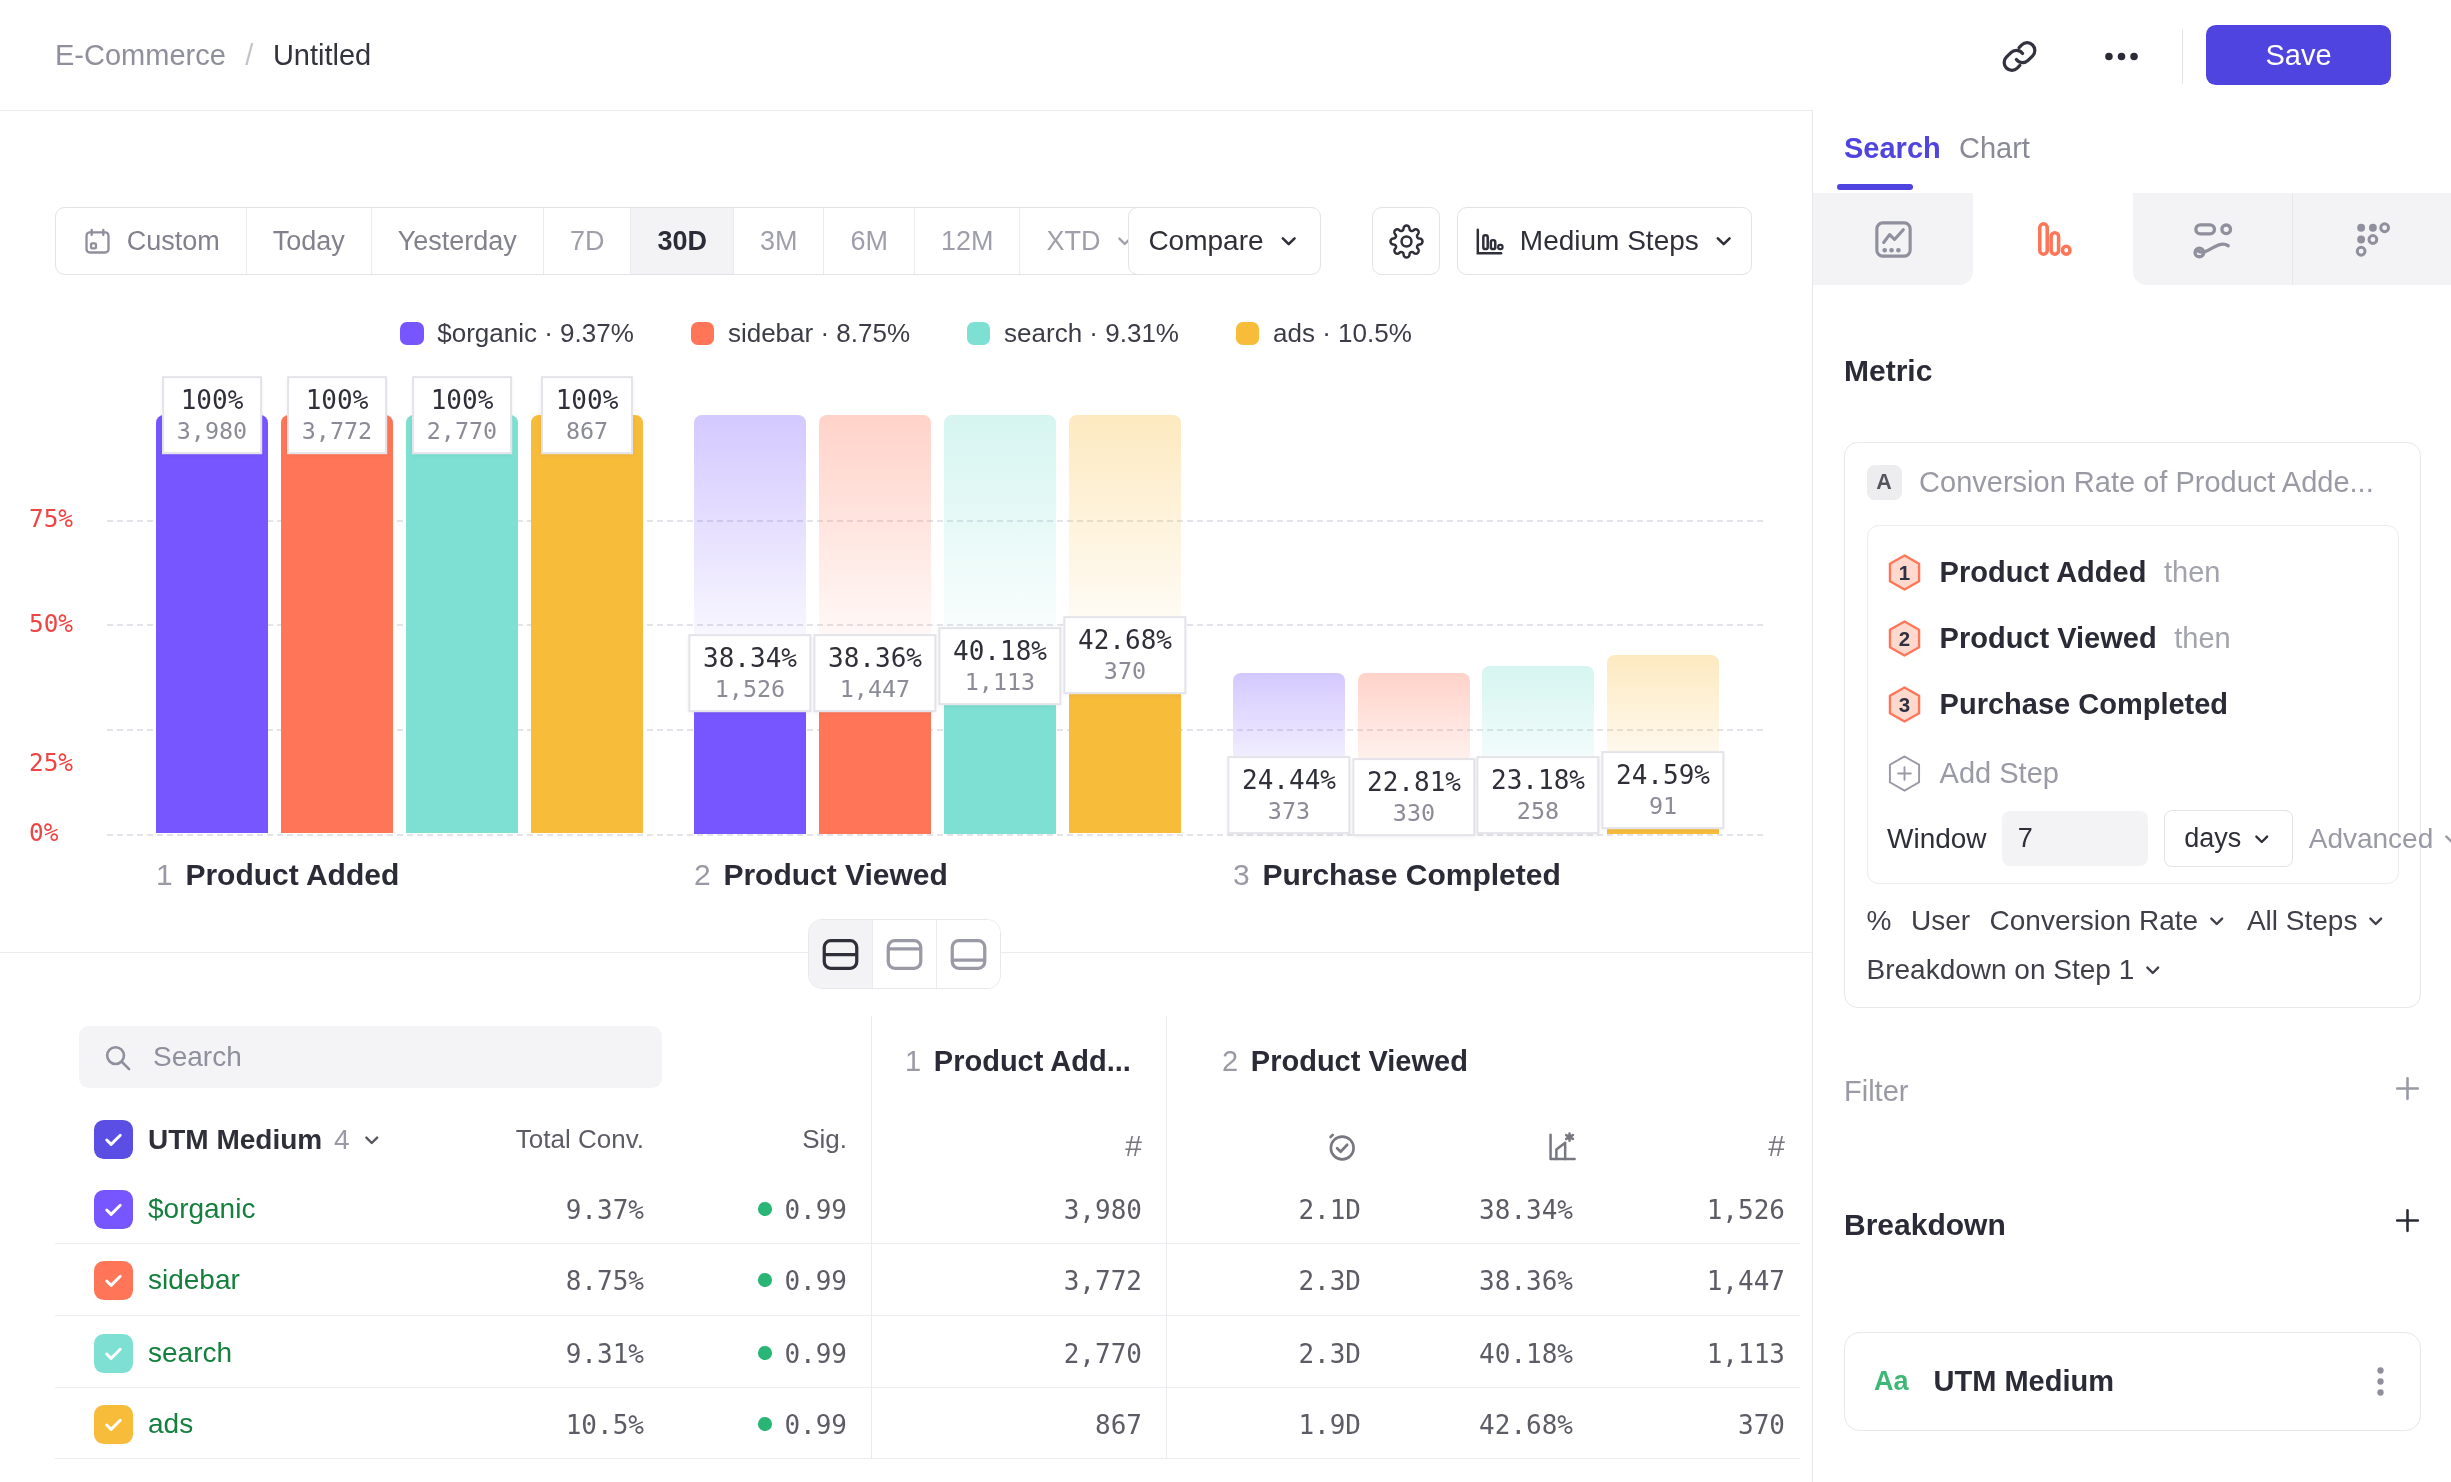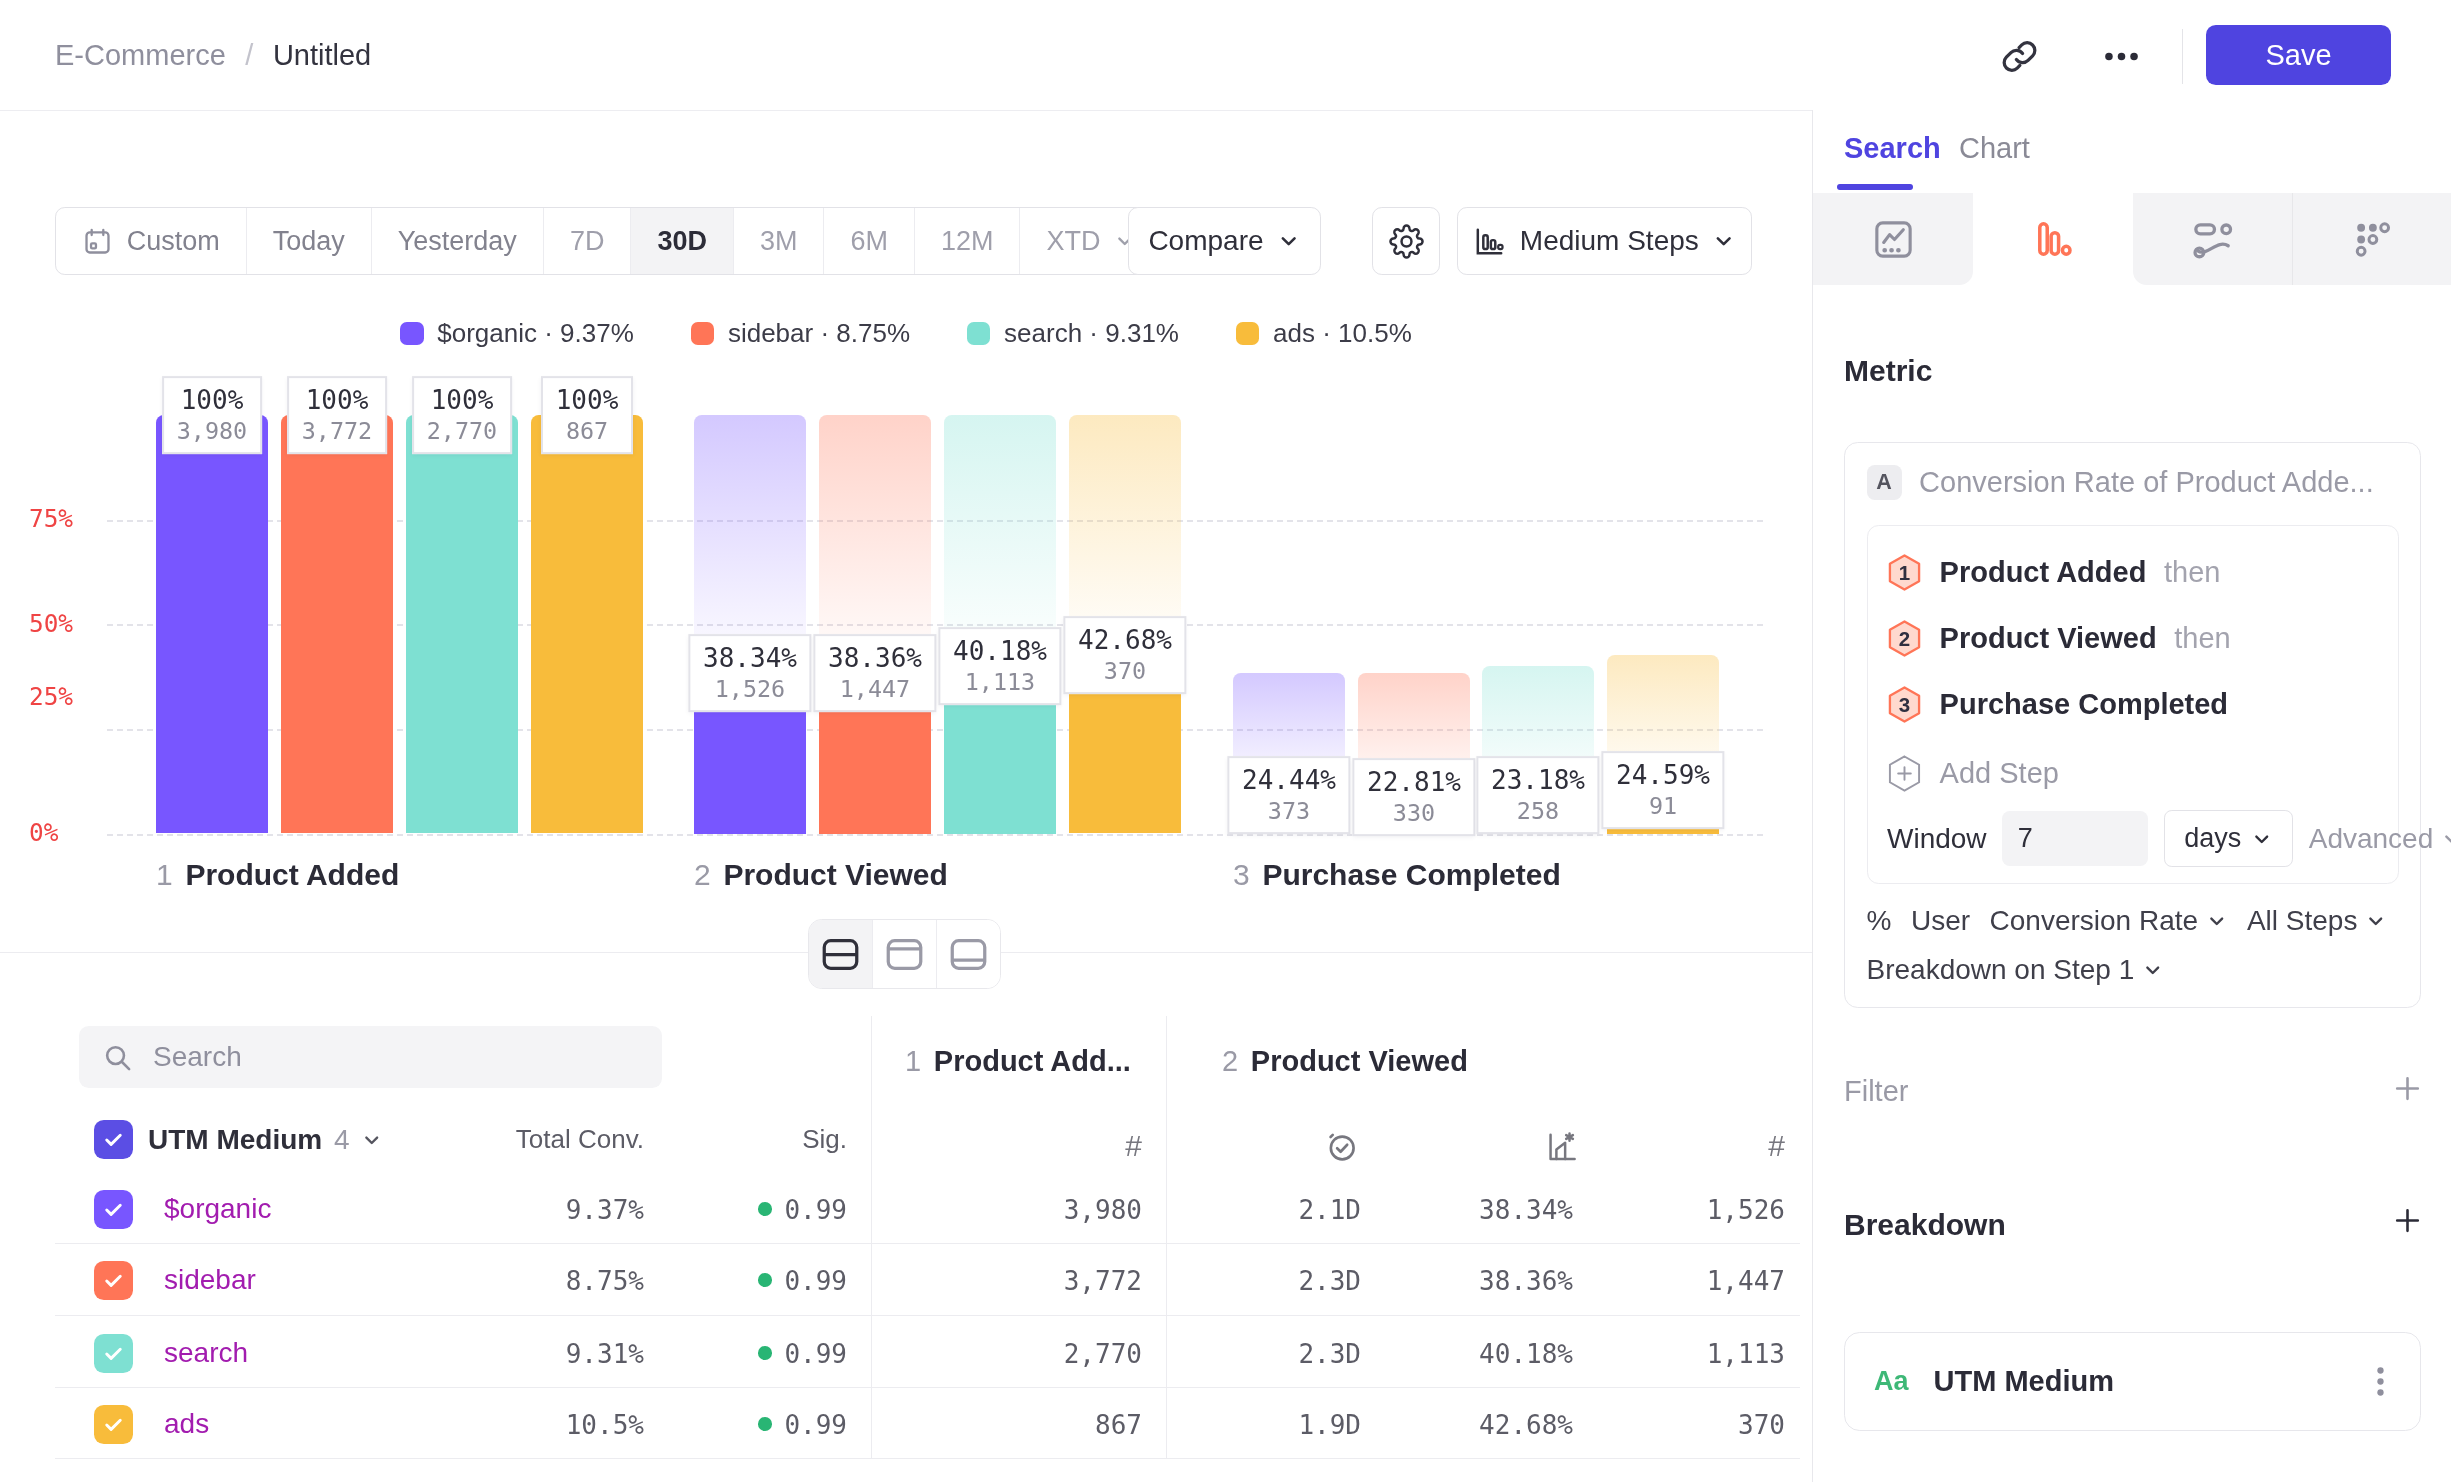--- a/index.html
+++ b/index.html
@@ -54,21 +54,21 @@
   
   #search-box{position:absolute;left:79px;top:1026px;width:583px;height:62px;background:#f4f4f6;border-radius:9.8px;
     display:flex;align-items:center;gap:17.6px;padding:0 0 0 23.4px;box-sizing:border-box;}
   #search-box input{border:none;background:transparent;outline:none;font-size:28px;color:#3a3a46;width:468px;font-family:"Liberation Sans",sans-serif;}
   #search-box input::placeholder{color:#8f8f9d;}
   .checkbox{position:absolute;width:39px;height:39px;border-radius:9.8px;display:flex;align-items:center;justify-content:center;cursor:pointer;}
   .th{font-size:28px;color:#4a4a55;}
   .num-col{position:absolute;width:195px;text-align:right;font-size:26px;color:#5c5c66;}
   .vdiv{position:absolute;width:1px;background:#ececf0;}
   .hsep{position:absolute;left:55px;width:1745px;height:1px;background:#ececf0;}
-  .row-name{position:absolute;left:164px;font-size:28px;color:#a21caf;line-height:68px;}
+  .row-name{position:absolute;left:148px;font-size:28px;color:#15803d;line-height:68px;}
   .group-head{position:absolute;display:flex;gap:12.7px;font-size:29px;align-items:baseline;}
   .group-head .n{color:#9a9aa6;}
   .group-head .t{color:#2b2b37;font-weight:700;}
   .hash{position:absolute;width:195px;text-align:right;font-size:30px;color:#77777f;}
 
   
   #panel{position:absolute;left:1812px;top:110px;width:640px;height:1372px;border-left:1px solid #e8e8ec;background:#fff;}
   .ptab{position:absolute;font-size:29px;color:#8a8a96;cursor:pointer;}
   .ptab.active{color:#4F44E0;font-weight:700;}
   #ptab-underline{position:absolute;height:5.9px;border-radius:2.9px;background:#4F44E0;}
@@ -223,21 +223,21 @@
           <span>ads · 10.5%</span>
         </div>
       </div>
 
     <div id="chart">
         <div class="gridline" style="left: 107px; top: 520px; width: 1656px;"></div>
         <div class="tick mono" style="left: 29px; top: 504px;">75%</div>
         <div class="gridline" style="left: 107px; top: 624px; width: 1656px;"></div>
         <div class="tick mono" style="left: 29px; top: 609px;">50%</div>
         <div class="gridline" style="left: 107px; top: 729px; width: 1656px;"></div>
-        <div class="tick mono" style="left: 29px; top: 682px;">25%</div>
+        <div class="tick mono" style="left: 29px; top: 748px;">25%</div>
         <div class="gridline" style="left: 107px; top: 834px; width: 1656px;"></div>
         <div class="tick mono" style="left: 29px; top: 818px;">0%</div>
         <div class="bar" style="left: 156px; top: 415px; width: 112px; height: 418px; background: rgb(120, 86, 255); border-radius: 7.8px 7.8px 0px 0px;"></div>
         <div class="bar-label mono" style="left: 212px; top: 415px;">
           <span class="pct">100%</span>
           <span class="cnt">3,980</span>
         </div>
         <div class="bar" style="left: 694px; top: 415px; width: 112px; height: 258px; border-radius: 7.8px 7.8px 0px 0px; background: linear-gradient(rgba(120, 86, 255, 0.32) 0%, rgba(120, 86, 255, 0.03) 92%);"></div>
         <div class="bar" style="left: 694px; top: 673px; width: 112px; height: 161px; background: rgb(120, 86, 255); border-radius: 5.9px 5.9px 0px 0px;"></div>
         <div class="bar-label mono" style="left: 750px; top: 673px;">

